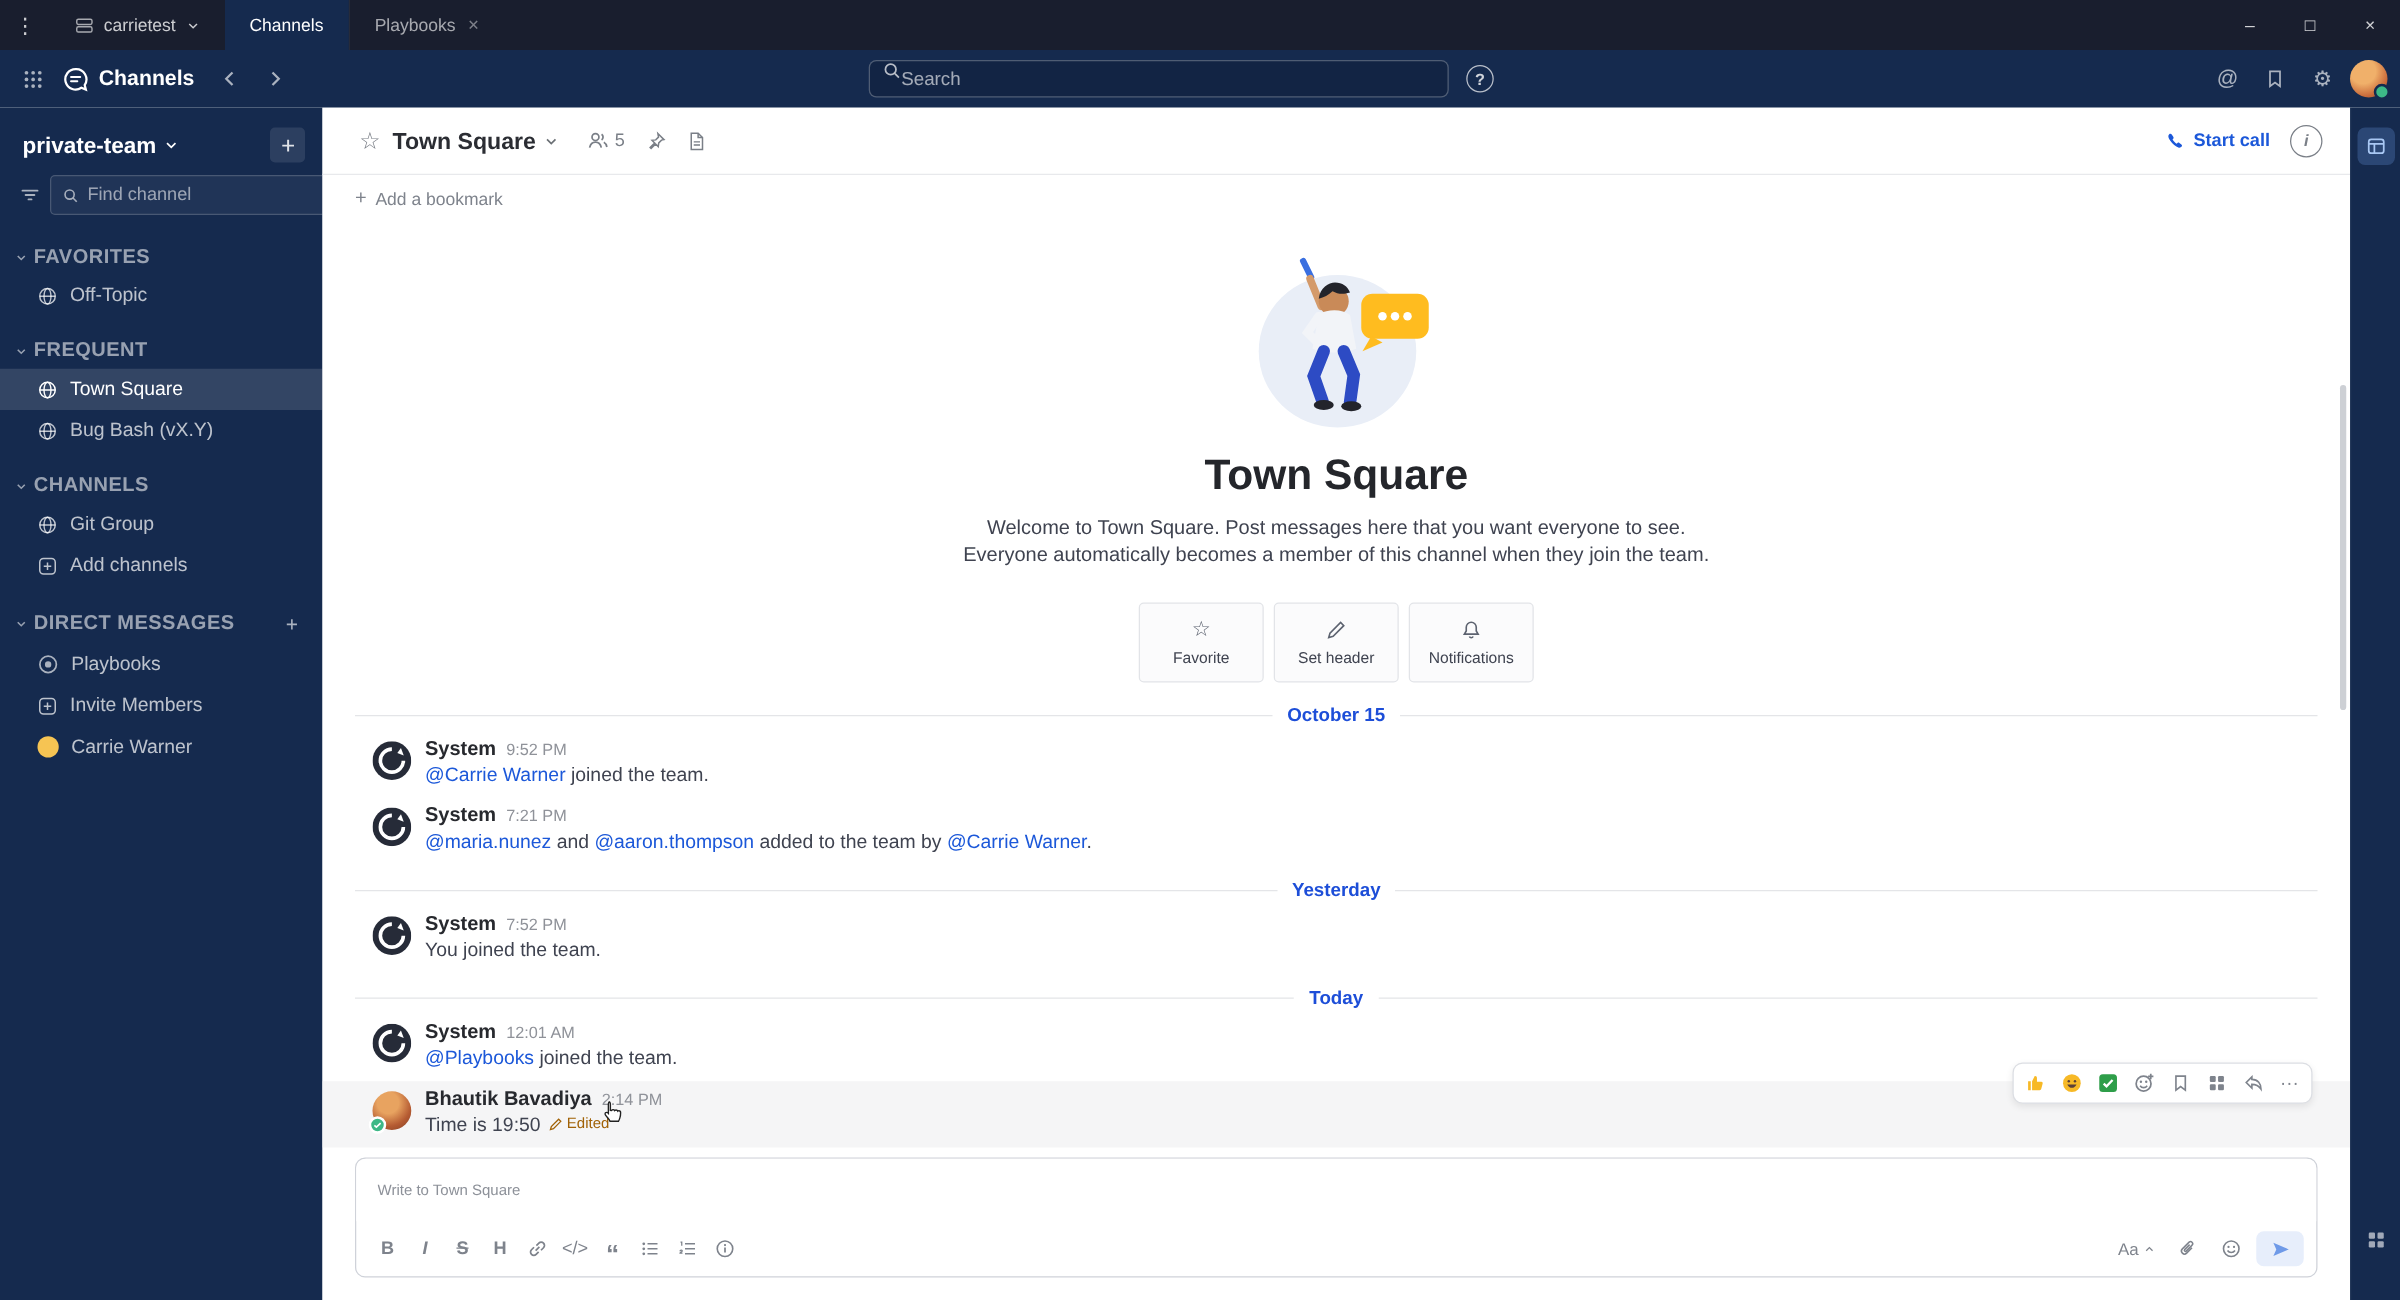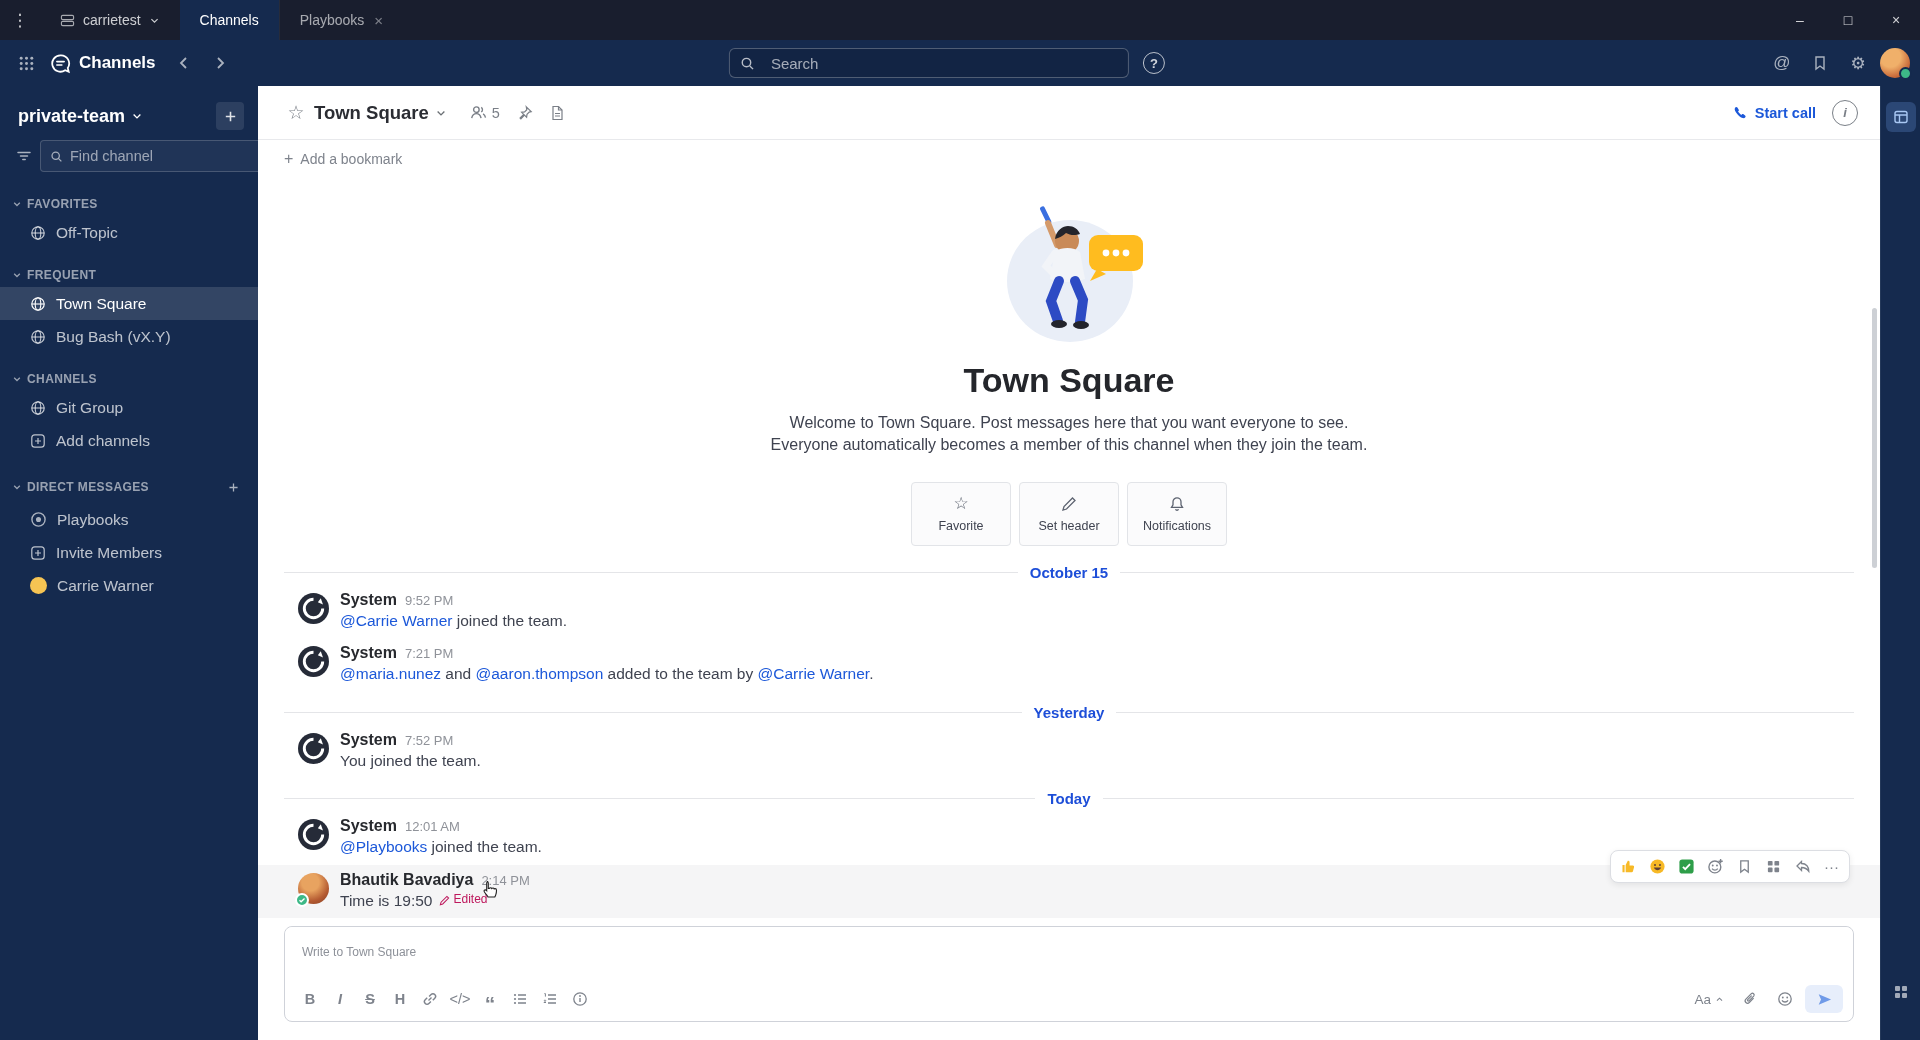--- a/index.html
+++ b/index.html
@@ -19,21 +19,21 @@
   .tb-spacer { flex:1; }
   .win-btn { width:48px; display:flex; align-items:center; justify-content:center; font-size:14px; color:rgba(255,255,255,.8); cursor:pointer; }
 
   
   .gheader { height:46px; background:var(--navy); display:flex; align-items:center; position:relative; color:#fff; flex:none; padding:0 10px; }
   .ib { display:inline-flex; align-items:center; justify-content:center; cursor:pointer; }
   .gh-left { display:flex; align-items:center; gap:4px; }
   .gh-left .ib { width:32px; height:32px; border-radius:4px; color:rgba(255,255,255,.64); }
   .gh-product { display:flex; align-items:center; gap:8px; font-size:17px; font-weight:700; color:#fff; padding:0 8px 0 4px; cursor:pointer; }
   .gh-center { position:absolute; left:50%; top:0; height:46px; transform:translateX(-53%); display:flex; align-items:center; gap:14px; }
-  .gh-search { width:400px; height:30px; border:1px solid rgba(255,255,255,.26); background:rgba(0,0,0,.12); border-radius:6px; display:flex; align-items:center; gap:16px; padding:0 10px; cursor:text; }
+  .gh-search { width:464px; height:30px; border:1px solid rgba(255,255,255,.26); background:rgba(0,0,0,.12); border-radius:6px; display:flex; gap:0; padding:0 10px; cursor:text; }
   .gh-search input { flex:1; background:transparent; border:none; outline:none; color:#fff; font-size:15px; font-family:inherit; }
   .gh-search input::placeholder { color:rgba(255,255,255,.62); }
   .gh-help { width:22px; height:22px; border:1.6px solid rgba(255,255,255,.7); border-radius:50%; font-size:13px; font-weight:700; color:rgba(255,255,255,.8); }
   .gh-right { margin-left:auto; display:flex; align-items:center; gap:6px; }
   .gh-right .ib { width:32px; height:32px; border-radius:4px; color:rgba(255,255,255,.64); font-size:17px; }
   .avatar-sm { width:30px; height:30px; border-radius:50%; background:radial-gradient(circle at 35% 30%, #f0b06a 0 35%, #c96a3a 70%, #8c4a2e); position:relative; cursor:pointer; }
   .avatar-sm .dot { position:absolute; right:-2px; bottom:-2px; width:13px; height:13px; border-radius:50%; background:var(--online); border:2px solid var(--navy); }
 
   
   .content { flex:1; display:flex; min-height:0; }
@@ -42,21 +42,21 @@
   .sidebar { width:258px; background:var(--navy); color:rgba(255,255,255,.72); display:flex; flex-direction:column; flex:none; padding-top:12px; overflow:hidden; }
   .team-row { display:flex; align-items:center; padding:4px 14px 10px 18px; }
   .team-name { display:flex; align-items:center; gap:6px; color:#fff; font-size:18px; font-weight:700; cursor:pointer; }
   .sb-plus { margin-left:auto; width:28px; height:28px; border:none; border-radius:4px; background:rgba(255,255,255,.1); color:rgba(255,255,255,.85); display:flex; align-items:center; justify-content:center; cursor:pointer; }
   .find-row { display:flex; align-items:center; gap:8px; padding:0 14px 6px 16px; }
   .filter-btn { width:28px; height:28px; border-radius:4px; color:rgba(255,255,255,.64); }
   .find-box { flex:1; height:32px; border:1px solid rgba(255,255,255,.18); background:rgba(255,255,255,.05); border-radius:4px; display:flex; align-items:center; gap:7px; padding:0 9px; cursor:text; }
   .find-box input { flex:1; min-width:0; background:transparent; border:none; outline:none; color:#fff; font-size:14.5px; font-family:inherit; }
   .find-box input::placeholder { color:rgba(255,255,255,.56); }
   .sb-section { margin-top:16px; }
-  .sb-heading { display:flex; align-items:center; gap:5px; padding:3px 14px 5px 12px; font-size:12px; font-weight:700; letter-spacing:.4px; color:rgba(255,255,255,.56); cursor:pointer; }
+  .sb-heading { display:flex; align-items:center; gap:5px; padding:3px 14px 5px 12px; font-size:16px; font-weight:700; letter-spacing:.4px; color:rgba(255,255,255,.56); cursor:pointer; }
   .sb-heading .hplus { margin-left:auto; width:22px; height:22px; border-radius:4px; color:rgba(255,255,255,.64); }
   .sb-item { height:33px; display:flex; align-items:center; gap:10px; padding:0 16px 0 30px; font-size:15.5px; color:rgba(255,255,255,.72); cursor:pointer; white-space:nowrap; }
   .sb-item.active { background:rgba(255,255,255,.13); color:#fff; }
   .dm-avatar { width:17px; height:17px; border-radius:50%; background:#f6c453; flex:none; }
   .pb-ic { color:rgba(255,255,255,.64); }
 
   
   .main { flex:1; min-width:0; background:#fff; display:flex; flex-direction:column; }
   .ch-header { height:54px; flex:none; display:flex; align-items:center; padding:0 22px 0 24px; border-bottom:1px solid #e8e9ec; color:#3f4350; }
   .ch-header .ib { color:#7a7f87; }
@@ -87,21 +87,21 @@
   .msg { display:flex; gap:11px; padding:6px 26px 6px 40px; position:relative; }
   .msg.hovered { background:#f5f5f6; }
   .avatar { width:31px; height:31px; border-radius:50%; flex:none; margin-top:2px; position:relative; cursor:pointer; }
   .avatar.photo { background:radial-gradient(circle at 40% 30%, #e8a360 0 30%, #b55b32 65%, #7e3c22); }
   .avatar .badge { position:absolute; left:-3px; bottom:-3px; width:14px; height:14px; border-radius:50%; background:var(--online); border:2px solid #fff; display:flex; align-items:center; justify-content:center; }
   .mhead { display:flex; align-items:baseline; gap:8px; }
   .sender { font-size:16px; font-weight:700; color:#27292e; cursor:pointer;text-align:center; }
   .mtime { font-size:13px; color:#8f9299; }
   .mtext { font-size:15.5px; color:#3f4350; line-height:1.45; margin-top:1px; }
   .mtext a { color:var(--link); text-decoration:none; cursor:pointer; }
-  .edited { display:inline-flex; align-items:center; gap:3px; margin-left:7px; font-size:12px; color:#be185d; }
+  .edited { display:inline-flex; align-items:center; gap:3px; margin-left:7px; font-size:12px; color:#a16207; }
 
   .hover-toolbar { position:absolute; top:-15px; right:30px; background:#fff; border:1px solid #dcdee3; border-radius:8px; box-shadow:0 2px 6px rgba(0,0,0,.08); display:flex; align-items:center; gap:2px; padding:3px 4px; z-index:5; }
   .ht-btn { width:27px; height:25px; border-radius:4px; display:flex; align-items:center; justify-content:center; color:#7e838c; cursor:pointer; font-size:15px; }
 
   .scroll-thumb { position:absolute; right:3px; top:130px; width:5px; height:260px; border-radius:3px; background:#cdd0d5; cursor:grab; }
 
   
   .composer { flex:none; padding:2px 26px 18px; }
   .composer-box { border:1px solid #cfd2d9; border-radius:8px; background:#fff; }
   .composer-input { width:100%; height:50px; border:none; outline:none; padding:0 17px; font-size:12px; font-family:inherit; border-radius:8px 8px 0 0; color:#3f4350; }

